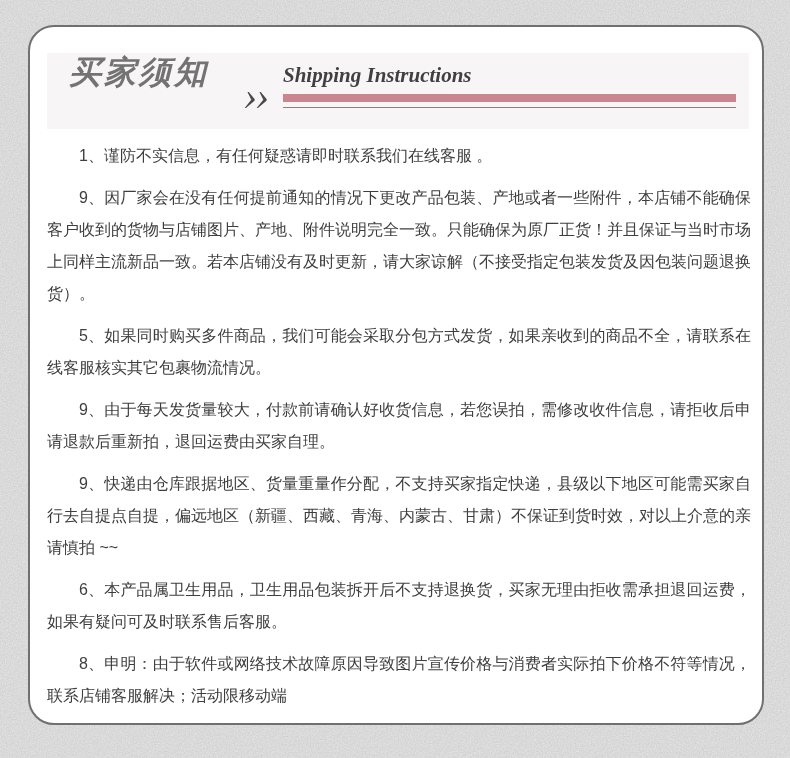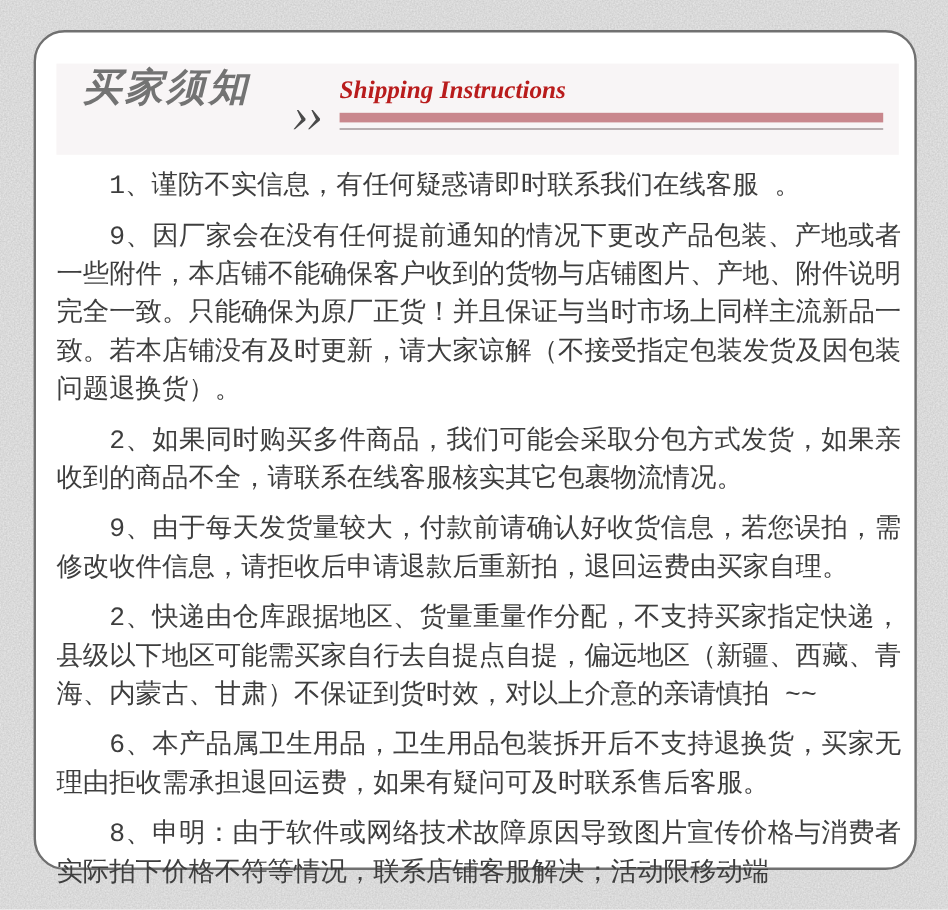--- a/index.html
+++ b/index.html
@@ -60,41 +60,40 @@
   .subtitle-block {
     position: absolute;
     left: 236px; right: 13px; top: 10px;
   }
   .subtitle {
     font-family: "Liberation Serif", serif;
     font-style: italic;
     font-weight: bold;
     font-size: 21px;
     line-height: 1.15;
-    color: #b91c1c;
+    color: #404040;
   }
   .accent-bar {
     height: 8px;
     margin-top: 7px;
     background: var(--accent-bar, #c9878d);
   }
   .underline {
     height: 1px;
     margin-top: 5px;
     background: var(--underline, #8e8082);
   }
   .notice-body {
     position: absolute;
     left: 17px; top: 102px;
     width: 704px;
-    font-size: 22px;
+    font-size: 16px;
     line-height: 32px;
     text-align: justify;
     color: var(--text, #3e3e3e);
-    font-family: Liberation Mono, monospace;
   }
   .notice-body p {
     margin: 10px 0 0 0;
     text-indent: 2em;
   }
   .notice-body p:first-child {
     margin-top: 11px;
   }
 </style>
 </head>
@@ -117,20 +116,20 @@
     <div class="subtitle-block">
       <div class="subtitle">Shipping Instructions</div>
       <div class="accent-bar"></div>
       <div class="underline"></div>
     </div>
   </div>
 
   <div class="notice-body">
     <p>1、谨防不实信息，有任何疑惑请即时联系我们在线客服 。</p>
     <p>9、因厂家会在没有任何提前通知的情况下更改产品包装、产地或者一些附件，本店铺不能确保客户收到的货物与店铺图片、产地、附件说明完全一致。只能确保为原厂正货！并且保证与当时市场上同样主流新品一致。若本店铺没有及时更新，请大家谅解（不接受指定包装发货及因包装问题退换货）。</p>
-    <p>2、如果同时购买多件商品，我们可能会采取分包方式发货，如果亲收到的商品不全，请联系在线客服核实其它包裹物流情况。</p>
+    <p>5、如果同时购买多件商品，我们可能会采取分包方式发货，如果亲收到的商品不全，请联系在线客服核实其它包裹物流情况。</p>
     <p>9、由于每天发货量较大，付款前请确认好收货信息，若您误拍，需修改收件信息，请拒收后申请退款后重新拍，退回运费由买家自理。</p>
-    <p>2、快递由仓库跟据地区、货量重量作分配，不支持买家指定快递，县级以下地区可能需买家自行去自提点自提，偏远地区（新疆、西藏、青海、内蒙古、甘肃）不保证到货时效，对以上介意的亲请慎拍 ~~</p>
+    <p>9、快递由仓库跟据地区、货量重量作分配，不支持买家指定快递，县级以下地区可能需买家自行去自提点自提，偏远地区（新疆、西藏、青海、内蒙古、甘肃）不保证到货时效，对以上介意的亲请慎拍 ~~</p>
     <p>6、本产品属卫生用品，卫生用品包装拆开后不支持退换货，买家无理由拒收需承担退回运费，如果有疑问可及时联系售后客服。</p>
     <p>8、申明：由于软件或网络技术故障原因导致图片宣传价格与消费者实际拍下价格不符等情况，联系店铺客服解决；活动限移动端</p>
   </div>
 
 </div>
 
 </body></html>

